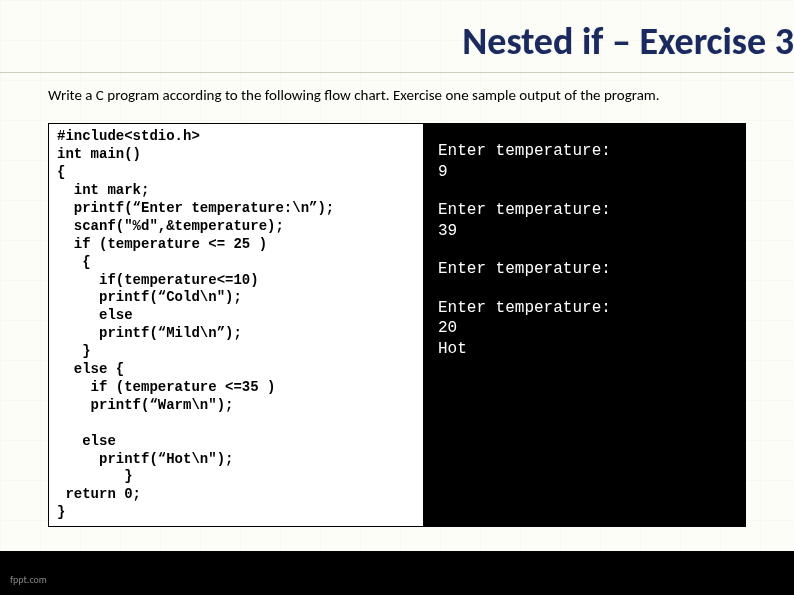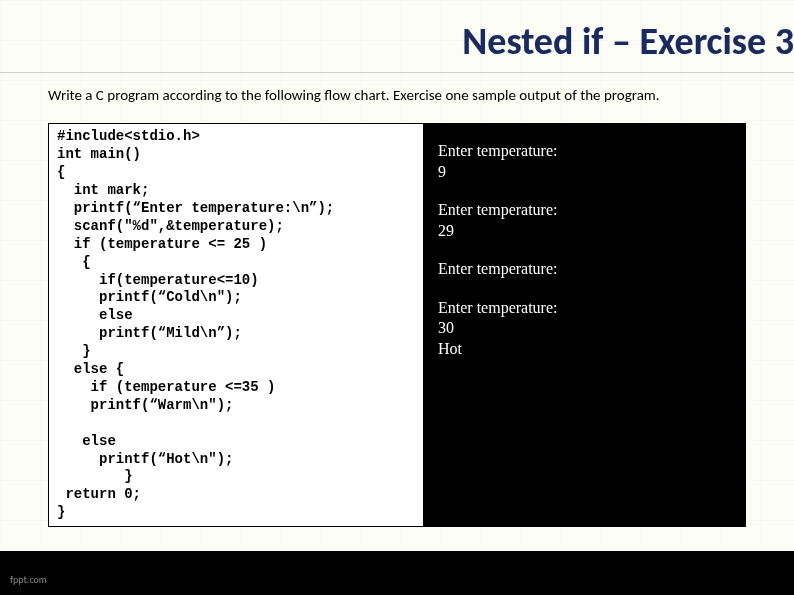--- a/index.html
+++ b/index.html
@@ -56,21 +56,21 @@
     line-height: 1.28;
     white-space: pre;
     color: #000;
     overflow: hidden;
   }
   .output-box {
     flex: 1;
     background: #000;
     color: #fff;
     padding: 18px 14px 10px 14px;
-    font-family: Liberation Serif, serif;
+    font-family: Liberation Mono, monospace;
     font-size: 16px;
     line-height: 1.28;
   }
   .output-group {
     margin-bottom: 18px;
   }
   .footer {
     position: absolute;
     bottom: 0;
     left: 0;
@@ -115,26 +115,26 @@
         }
  return 0;
 }</div>
   <div class="output-box">
     <div class="output-group">
       <div>Enter temperature:</div>
       <div>9</div>
     </div>
     <div class="output-group">
       <div>Enter temperature:</div>
-      <div>29</div>
+      <div>39</div>
     </div>
     <div class="output-group">
       <div>Enter temperature:</div>
     </div>
     <div class="output-group">
       <div>Enter temperature:</div>
-      <div>30</div>
+      <div>20</div>
       <div>Hot</div>
     </div>
   </div>
 </div>
 
 <div class="footer">fppt.com</div>
 
 </body></html>

